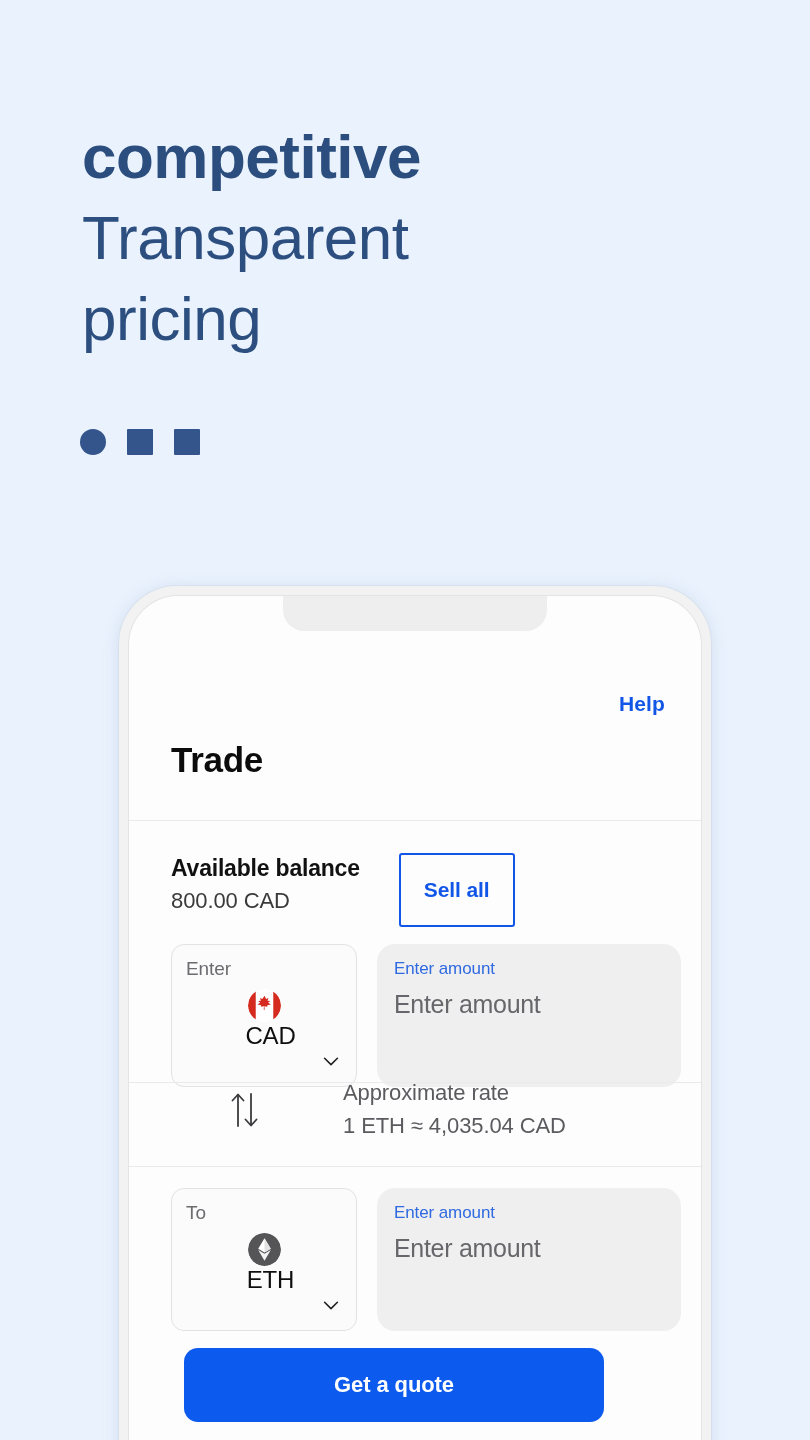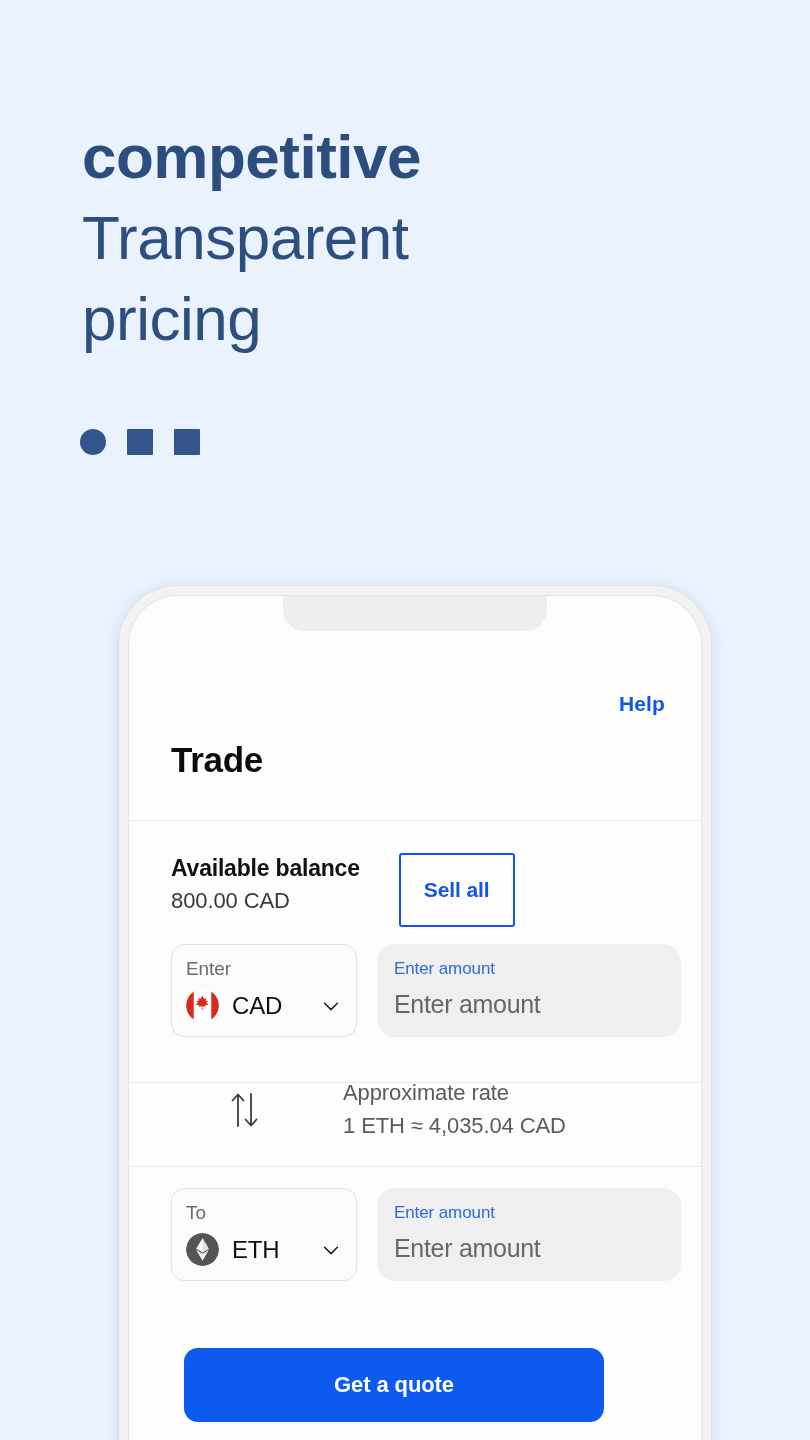--- a/index.html
+++ b/index.html
@@ -185,20 +185,21 @@
   }
   .selector-label {
     font-size: 19px;
     color: #6c6c70;
     letter-spacing: -0.1px;
   }
   .selector-main {
     display: flex;
     align-items: center;
     margin-top: 9px;
+    flex-direction: column;
   }
   .coin-icon {
     width: 33px;
     height: 33px;
     border-radius: 50%;
     flex: none;
     overflow: hidden;
   }
   .selector-code {
     margin-left: 13px;

